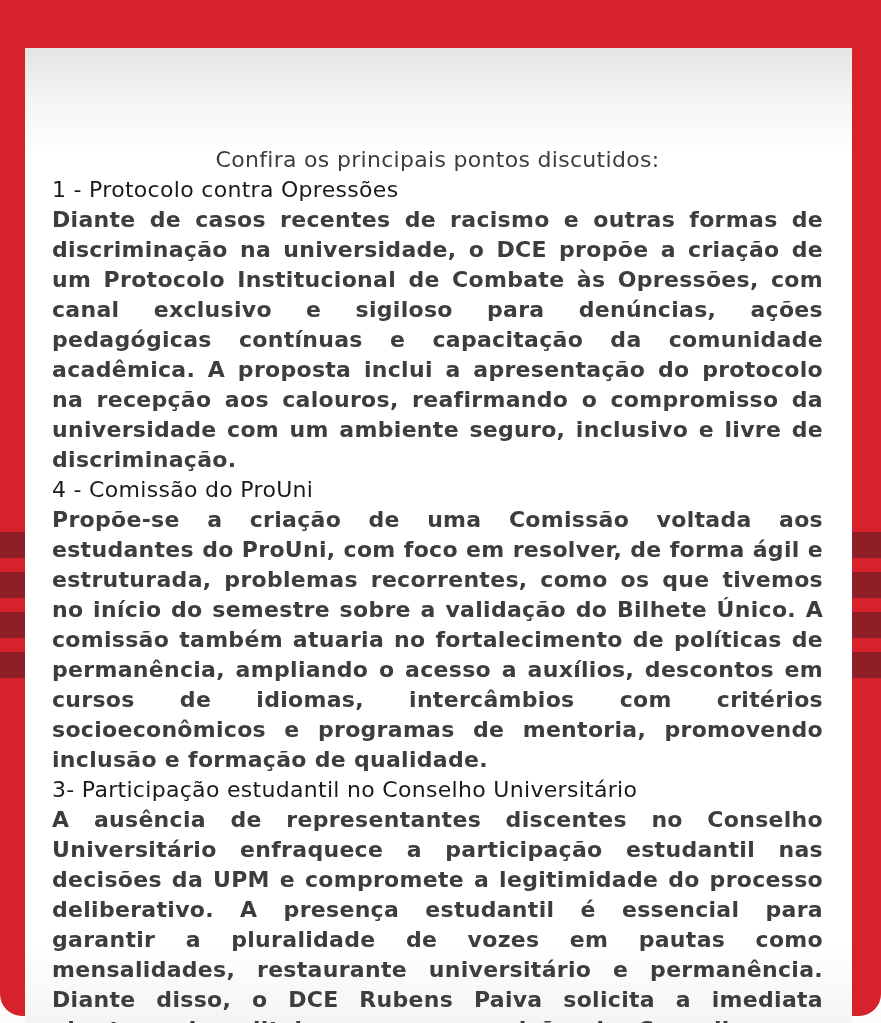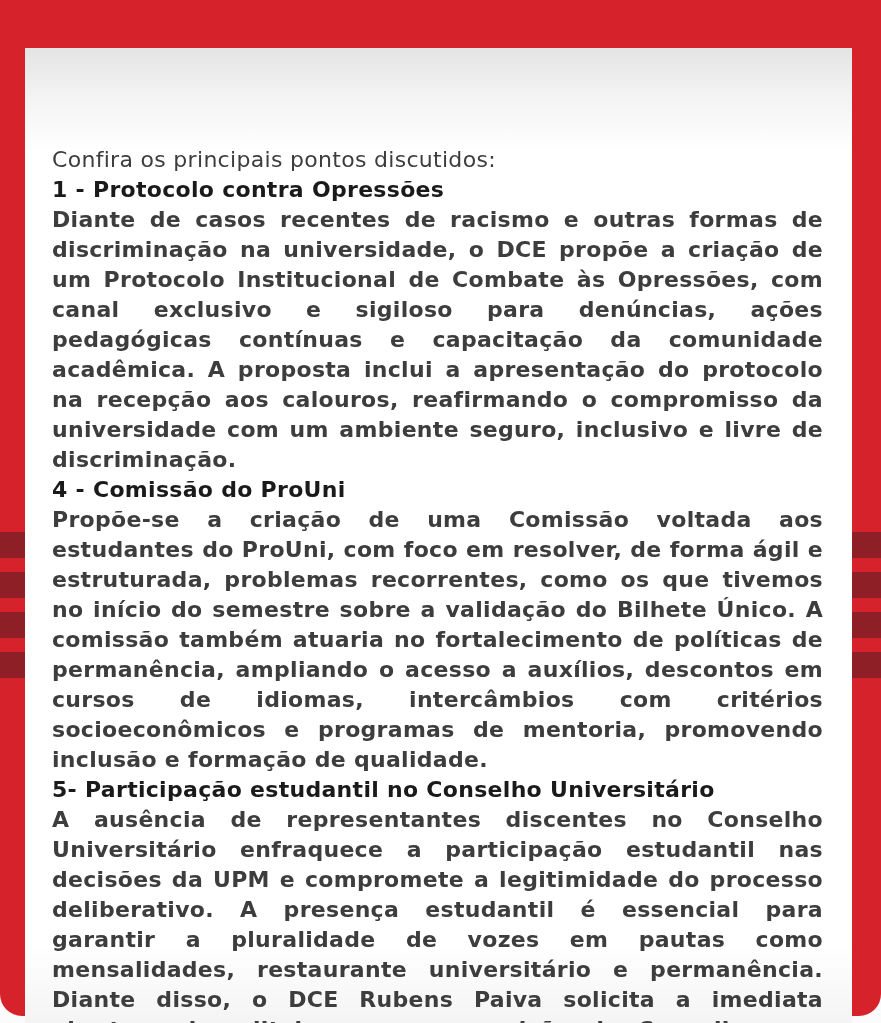--- a/index.html
+++ b/index.html
@@ -35,25 +35,25 @@
     padding:97px 29px 0 27px;
   }
   .card p,.card h2{
     margin:0;
     font-size:22px;
     line-height:30px;
     letter-spacing:0.3px;
   }
   .intro{
     color:#3d3d3d;
-    text-align:left;
+    text-align:center;
   }
   .section-heading{
     color:#1a1a1a;
-    font-weight:bold;
+    font-weight:normal;
     text-align:left;
   }
   .section-body{
     color:#3d3d3d;
     text-align:justify;
     font-weight:bold;
   }
 </style>
 </head>
 <body>
@@ -69,17 +69,17 @@
 
   <div class="card">
     <p class="intro">Confira os principais pontos discutidos:</p>
 
     <h2 class="section-heading">1 - Protocolo contra Opressões</h2>
     <p class="section-body">Diante de casos recentes de racismo e outras formas de discriminação na universidade, o DCE propõe a criação de um Protocolo Institucional de Combate às Opressões, com canal exclusivo e sigiloso para denúncias, ações pedagógicas contínuas e capacitação da comunidade acadêmica. A proposta inclui a apresentação do protocolo na recepção aos calouros, reafirmando o compromisso da universidade com um ambiente seguro, inclusivo e livre de discriminação.</p>
 
     <h2 class="section-heading">4 - Comissão do ProUni</h2>
     <p class="section-body">Propõe-se a criação de uma Comissão voltada aos estudantes do ProUni, com foco em resolver, de forma ágil e estruturada, problemas recorrentes, como os que tivemos no início do semestre sobre a validação do Bilhete Único. A comissão também atuaria no fortalecimento de políticas de permanência, ampliando o acesso a auxílios, descontos em cursos de idiomas, intercâmbios com critérios socioeconômicos e programas de mentoria, promovendo inclusão e formação de qualidade.</p>
 
-    <h2 class="section-heading">5- Participação estudantil no Conselho Universitário</h2>
+    <h2 class="section-heading">3- Participação estudantil no Conselho Universitário</h2>
     <p class="section-body">A ausência de representantes discentes no Conselho Universitário enfraquece a participação estudantil nas decisões da UPM e compromete a legitimidade do processo deliberativo. A presença estudantil é essencial para garantir a pluralidade de vozes em pautas como mensalidades, restaurante universitário e permanência. Diante disso, o DCE Rubens Paiva solicita a imediata abertura de edital para recomposição do Conselho com representação estudantil, em respeito aos princípios democráticos.</p>
   </div>
 
 </div>
 
 </body></html>

